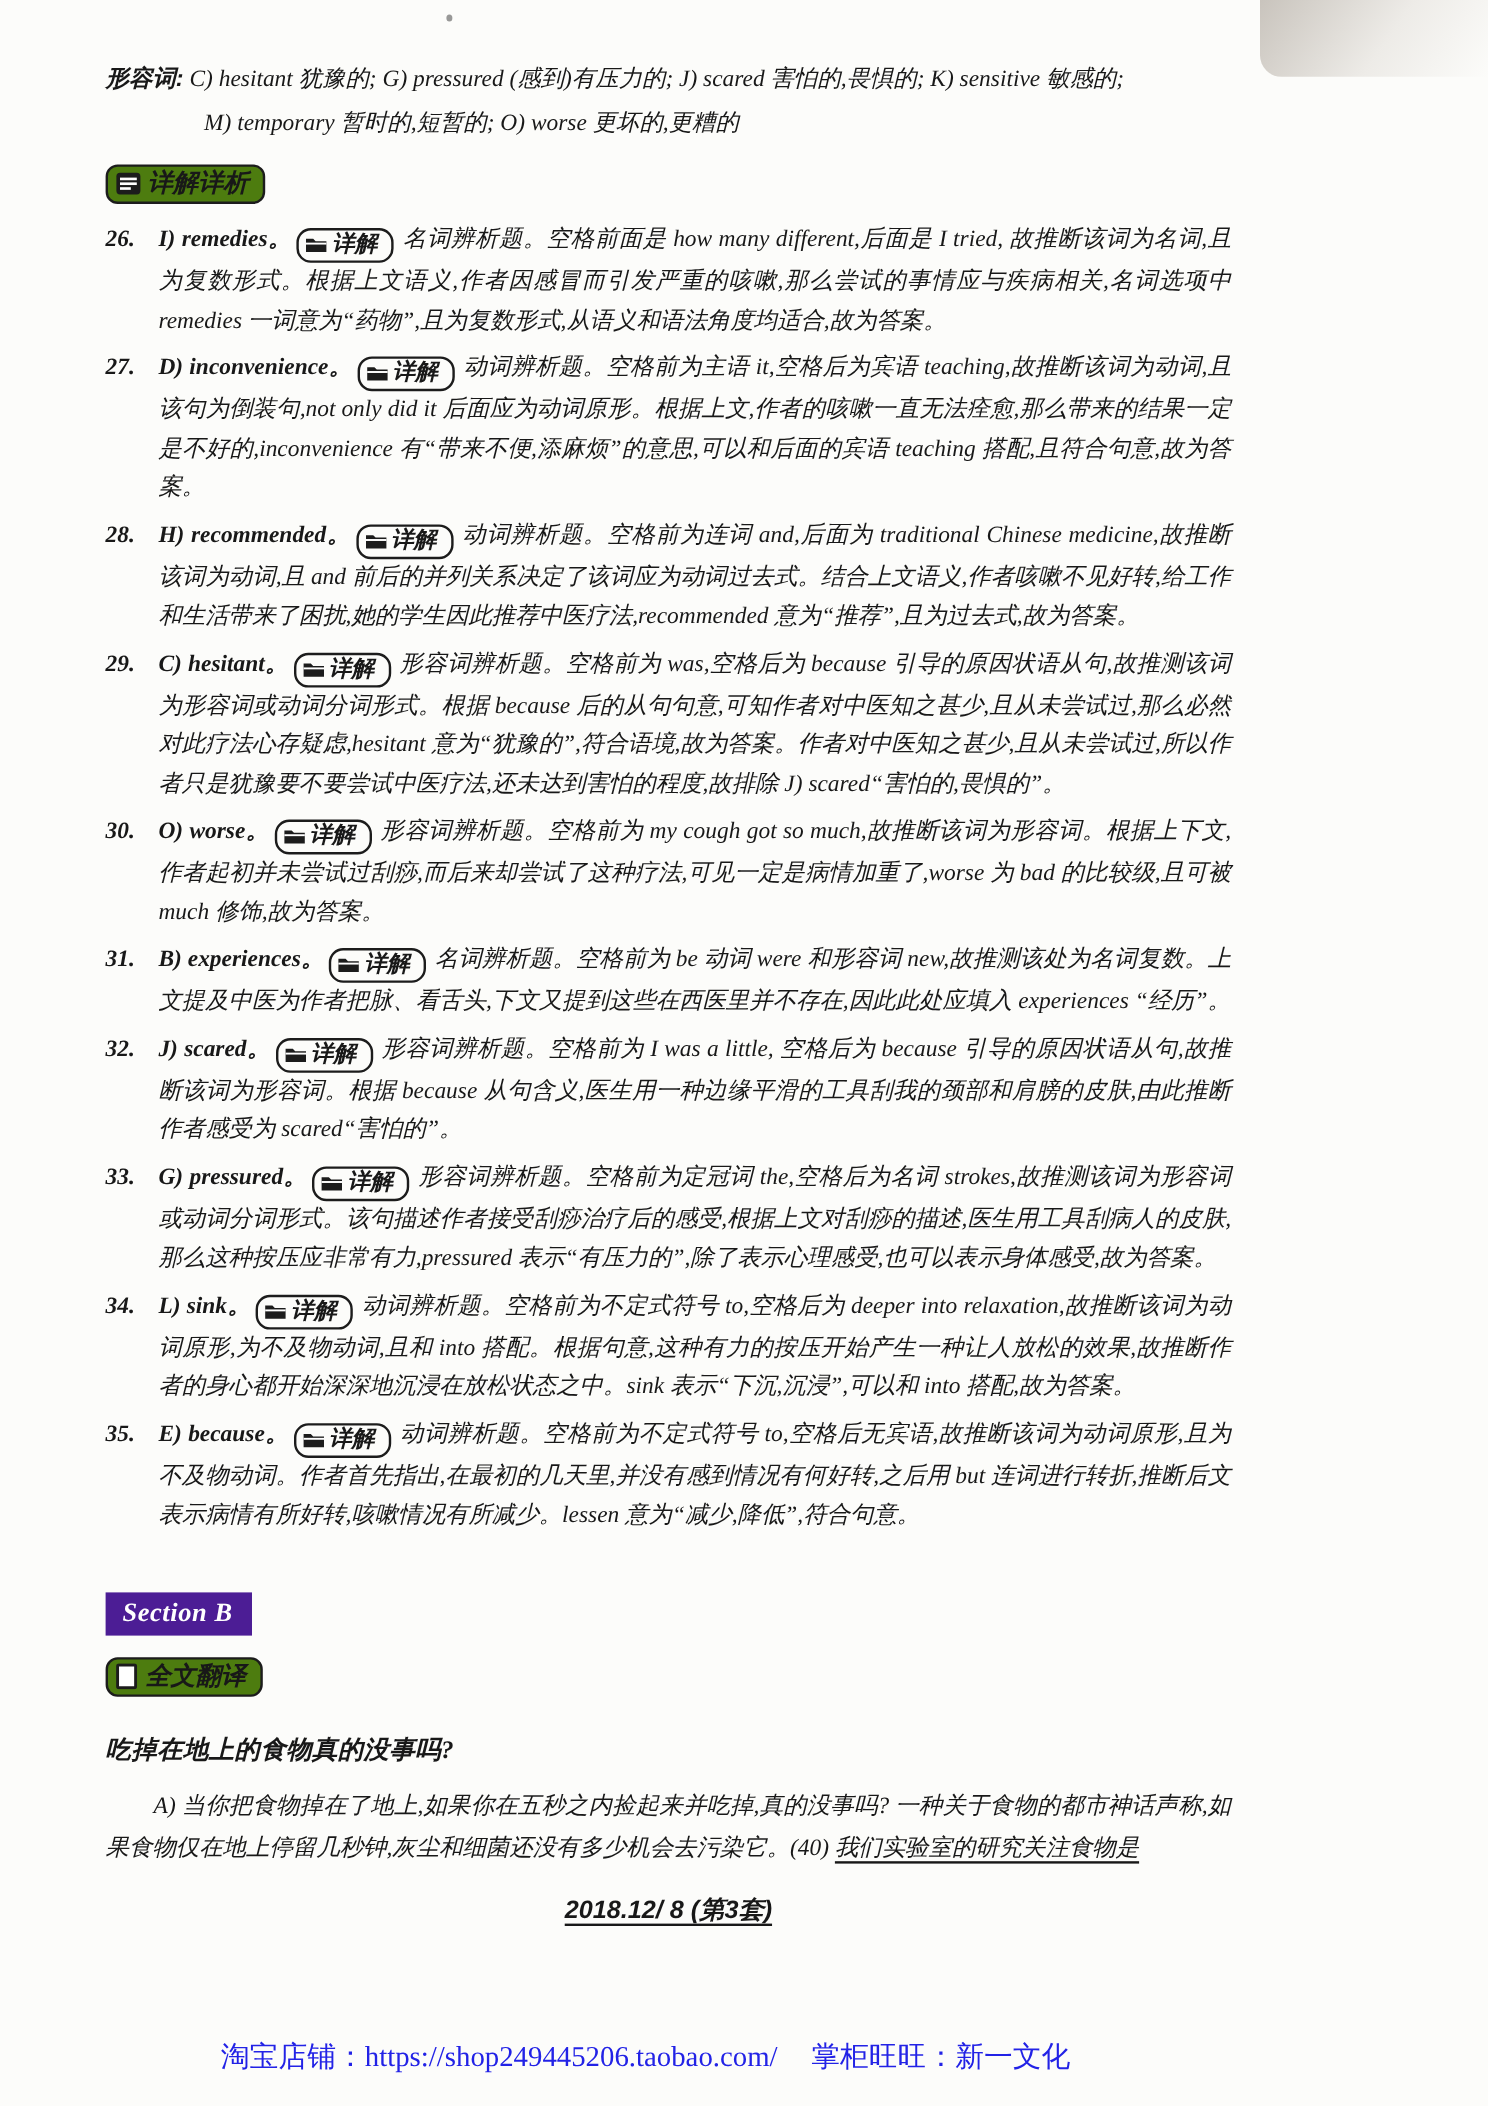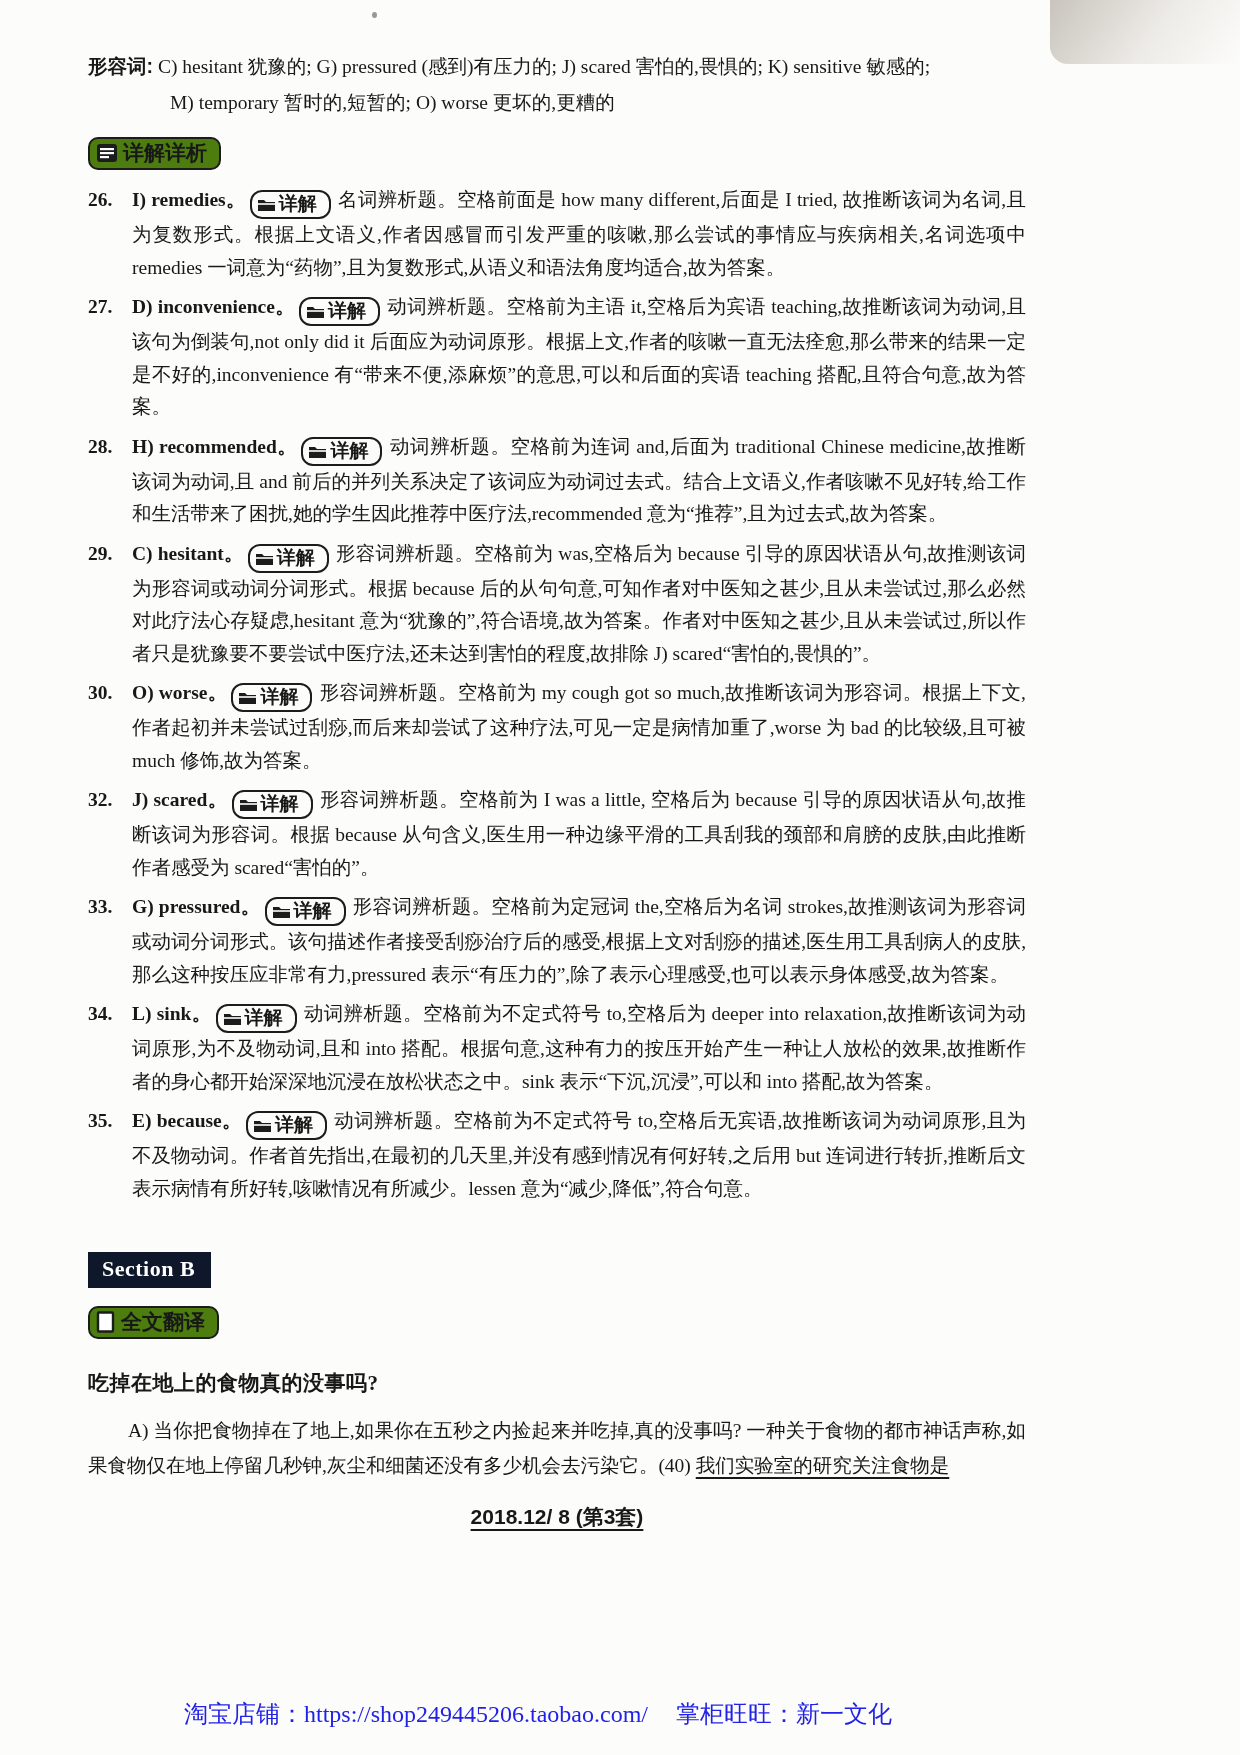--- a/index.html
+++ b/index.html
@@ -11,21 +11,21 @@
     position:relative;
     overflow:hidden;
   }
   .scan-smudge{
     position:absolute;top:0;right:0;width:190px;height:64px;
     background:linear-gradient(125deg, rgba(150,140,128,.50), rgba(185,176,165,.22) 55%, rgba(200,195,188,0));
     border-bottom-left-radius:18px;
   }
   .scan-dot{position:absolute;left:372px;top:12px;width:5px;height:6px;background:#555;border-radius:50%;opacity:.6;}
   .content{
-    position:absolute;left:88px;top:48px;width:938px;
+    position:absolute;left:88px;top:48px;width:938px;font-style:italic;
   }
   
   .wordlist{font-size:19.5px;line-height:36px;text-align:justify;}
   .wl-first{padding-left:82px;text-indent:-82px;}
   .wl-label{font-weight:bold;font-family:"Liberation Sans",sans-serif;}
   .wl-line2{padding-left:82px;}
   
   .badge-lg{
     display:inline-flex;align-items:center;gap:5px;
     border:2.5px solid #1c1c1c;border-radius:10px;
@@ -50,21 +50,21 @@
     padding:0 12px 1px 5px;margin:0 7px 0 4px;
     font-weight:bold;white-space:nowrap;
     font-size:19px;line-height:24px;
     font-family:"Liberation Sans",sans-serif;
     vertical-align:-4px;
   }
   .badge-sm svg{vertical-align:-2px;margin-right:3px;}
   
   .sectionb{
     display:inline-block;margin-top:40px;
-    background:#0f172a;color:#fff;
+    background:#4c1d95;color:#fff;
     font-weight:bold;font-size:22px;
     padding:4px 16px 6px 14px;
     letter-spacing:.5px;
   }
   .badge-lg.translation{margin-top:18px;}
   .trans-title{
     text-align:left;font-weight:bold;font-size:21px;
     margin-top:30px;letter-spacing:.5px;
   }
   .para{
@@ -153,20 +153,26 @@
             </svg><span>详解</span></span><span class="expl">形容词辨析题。空格前为 was,空格后为 because 引导的原因状语从句,故推测该词为形容词或动词分词形式。根据 because 后的从句句意,可知作者对中医知之甚少,且从未尝试过,那么必然对此疗法心存疑虑,hesitant 意为“犹豫的”,符合语境,故为答案。作者对中医知之甚少,且从未尝试过,所以作者只是犹豫要不要尝试中医疗法,还未达到害怕的程度,故排除 J) scared“害怕的,畏惧的”。</span>
       </div>
 
       <div class="item">
         <span class="num">30.</span><span class="answer">O) worse。</span><span class="badge-sm"><svg width="19" height="15" viewBox="0 0 19 15">
               <path d="M1 3 h6 l2 2 h9 v9 h-17 z" fill="#1c1c1c"></path>
               <rect x="1" y="6.2" width="17" height="1.6" fill="#fff"></rect>
             </svg><span>详解</span></span><span class="expl">形容词辨析题。空格前为 my cough got so much,故推断该词为形容词。根据上下文,作者起初并未尝试过刮痧,而后来却尝试了这种疗法,可见一定是病情加重了,worse 为 bad 的比较级,且可被 much 修饰,故为答案。</span>
       </div>
 
+      <div class="item">
+        <span class="num">31.</span><span class="answer">B) experiences。</span><span class="badge-sm"><svg width="19" height="15" viewBox="0 0 19 15">
+              <path d="M1 3 h6 l2 2 h9 v9 h-17 z" fill="#1c1c1c"></path>
+              <rect x="1" y="6.2" width="17" height="1.6" fill="#fff"></rect>
+            </svg><span>详解</span></span><span class="expl">名词辨析题。空格前为 be 动词 were 和形容词 new,故推测该处为名词复数。上文提及中医为作者把脉、看舌头,下文又提到这些在西医里并不存在,因此此处应填入 experiences “经历”。</span>
+      </div>
 
       <div class="item">
         <span class="num">32.</span><span class="answer">J) scared。</span><span class="badge-sm"><svg width="19" height="15" viewBox="0 0 19 15">
               <path d="M1 3 h6 l2 2 h9 v9 h-17 z" fill="#1c1c1c"></path>
               <rect x="1" y="6.2" width="17" height="1.6" fill="#fff"></rect>
             </svg><span>详解</span></span><span class="expl">形容词辨析题。空格前为 I was a little, 空格后为 because 引导的原因状语从句,故推断该词为形容词。根据 because 从句含义,医生用一种边缘平滑的工具刮我的颈部和肩膀的皮肤,由此推断作者感受为 scared“害怕的”。</span>
       </div>
 
       <div class="item">
         <span class="num">33.</span><span class="answer">G) pressured。</span><span class="badge-sm"><svg width="19" height="15" viewBox="0 0 19 15">

